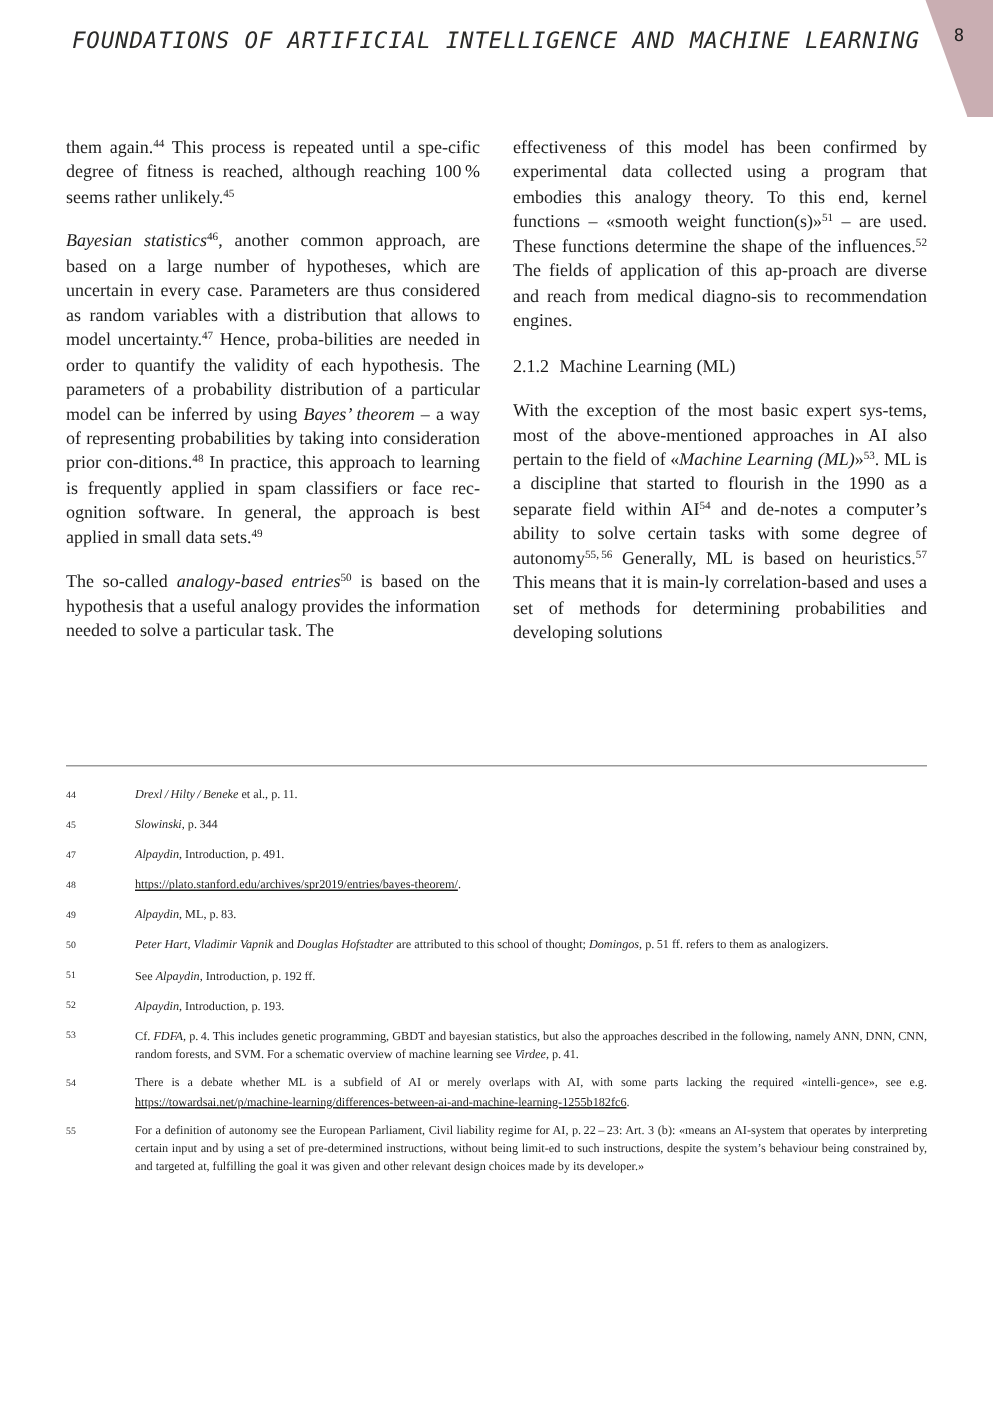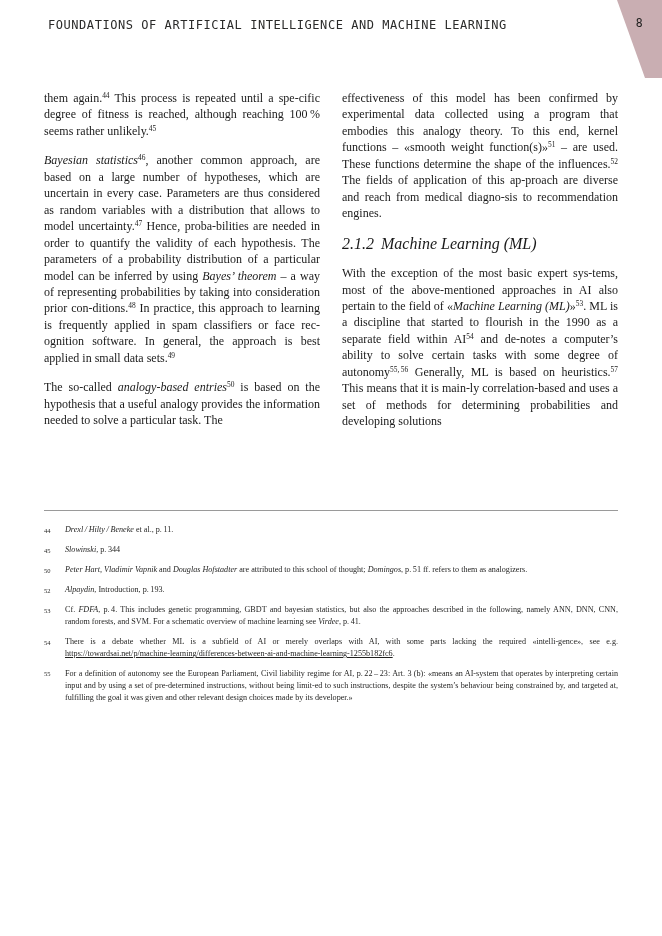--- a/index.html
+++ b/index.html
@@ -53,24 +53,25 @@
     color: #20201f;
     letter-spacing: 0.3px;
   }
 
   
   #running-head {
     position: absolute;
     top: 18px;
     left: 48px;
     font-family: "DejaVu Sans Mono", "Liberation Mono", monospace;
-    font-size: 12px;
+    font-size: 15px;
     letter-spacing: 0.55px;
     color: #2a2a29;
     white-space: nowrap;
+    font-style: italic;
   }
 
   
   #body-columns {
     position: absolute;
     top: 90px;
     left: 44px;
     width: 574px;
     display: flex;
     gap: 22px;
@@ -82,25 +83,24 @@
     margin: 0 0 13px 0;
     font-size: 12px;
     line-height: 16.45px;
     text-align: justify;
     text-justify: inter-word;
     hyphens: manual;
   }
   .column p:last-child { margin-bottom: 16px; }
   .column h3 {
     margin: 14px 0 13px 0;
-    font-size: 16px;
+    font-size: 12px;
     line-height: 16.45px;
     font-weight: normal;
     text-align: left;
-    font-style: italic;
   }
   .column h3 .secnum { margin-right: 7px; }
   sup {
     font-size: 0.62em;
     vertical-align: 0.52em;
     line-height: 0;
   }
   i, em { font-style: italic; }
 
   
@@ -114,20 +114,21 @@
     width: 574px;
     height: 1px;
     background: #9a9a9a;
     margin: 0 0 13px 0;
   }
   .footnote {
     display: flex;
     margin-bottom: 7.5px;
     font-size: 8.15px;
     line-height: 12.1px;
+    gap: 25px;
   }
   .fn-num {
     width: 21px;
     flex: 0 0 21px;
     font-size: 6.5px;
     padding-top: 0.5px;
     color: #2a2a29;
   }
   .fn-text {
     flex: 1 1 auto;
@@ -174,24 +175,40 @@
   <div id="footnote-list">
       <div class="footnote">
         <div class="fn-num">44</div>
         <div class="fn-text"><i>Drexl / Hilty / Beneke</i> et al., p. 11.</div>
       </div>
       <div class="footnote">
         <div class="fn-num">45</div>
         <div class="fn-text"><i>Slowinski</i>, p. 344</div>
       </div>
       <div class="footnote">
+        <div class="fn-num">47</div>
+        <div class="fn-text"><i>Alpaydin</i>, Introduction, p. 491.</div>
+      </div>
+      <div class="footnote">
+        <div class="fn-num">48</div>
+        <div class="fn-text"><span class="url">https://plato.stanford.edu/archives/spr2019/entries/bayes-theorem/</span>.</div>
+      </div>
+      <div class="footnote">
+        <div class="fn-num">49</div>
+        <div class="fn-text"><i>Alpaydin</i>, ML, p. 83.</div>
+      </div>
+      <div class="footnote">
         <div class="fn-num">50</div>
         <div class="fn-text"><i>Peter Hart, Vladimir Vapnik</i> and <i>Douglas Hofstadter</i> are attributed to this school of thought; <i>Domingos</i>, p. 51 ff. refers to them as analogizers.</div>
       </div>
       <div class="footnote">
+        <div class="fn-num">51</div>
+        <div class="fn-text">See <i>Alpaydin</i>, Introduction, p. 192 ff.</div>
+      </div>
+      <div class="footnote">
         <div class="fn-num">52</div>
         <div class="fn-text"><i>Alpaydin</i>, Introduction, p. 193.</div>
       </div>
       <div class="footnote">
         <div class="fn-num">53</div>
         <div class="fn-text">Cf. <i>FDFA</i>, p. 4. This includes genetic programming, GBDT and bayesian statistics, but also the approaches described in the following, namely ANN, DNN, CNN, random forests, and SVM. For a schematic overview of machine learning see <i>Virdee</i>, p. 41.</div>
       </div>
       <div class="footnote">
         <div class="fn-num">54</div>
         <div class="fn-text">There is a debate whether ML is a subfield of AI or merely overlaps with AI, with some parts lacking the required «intelli-gence», see e.g. <span class="url">https://towardsai.net/p/machine-learning/differences-between-ai-and-machine-learning-1255b182fc6</span>.</div>

